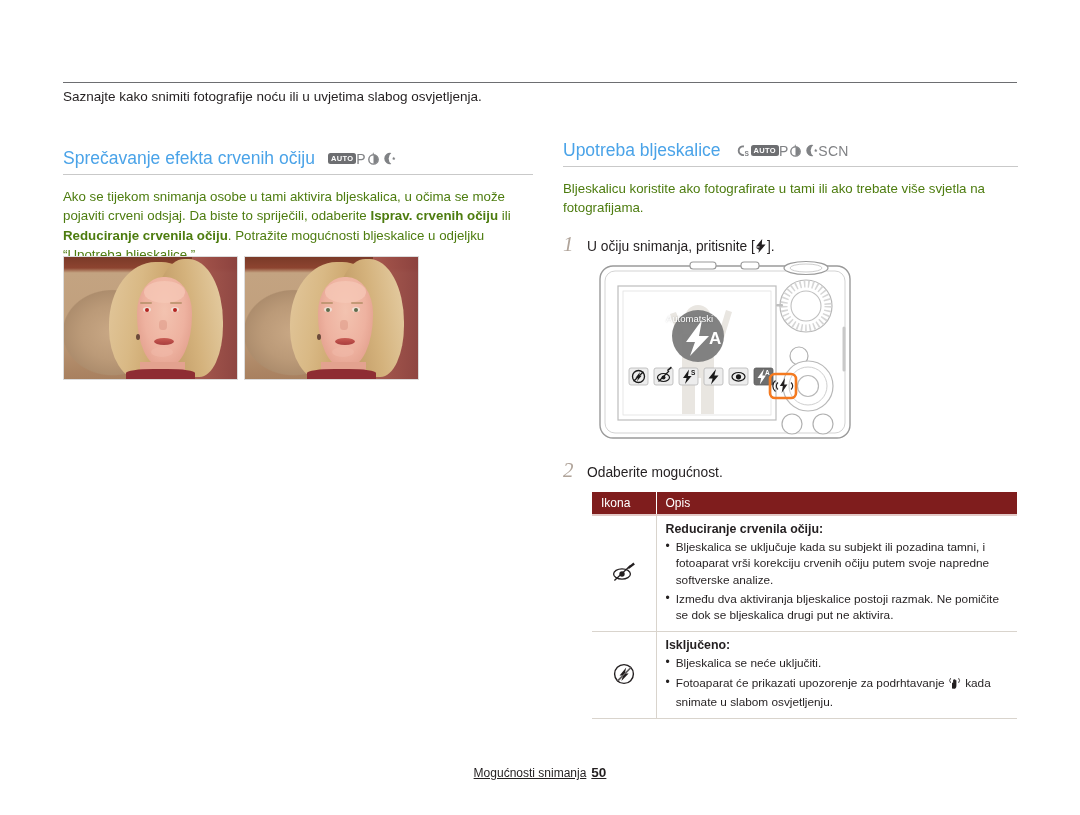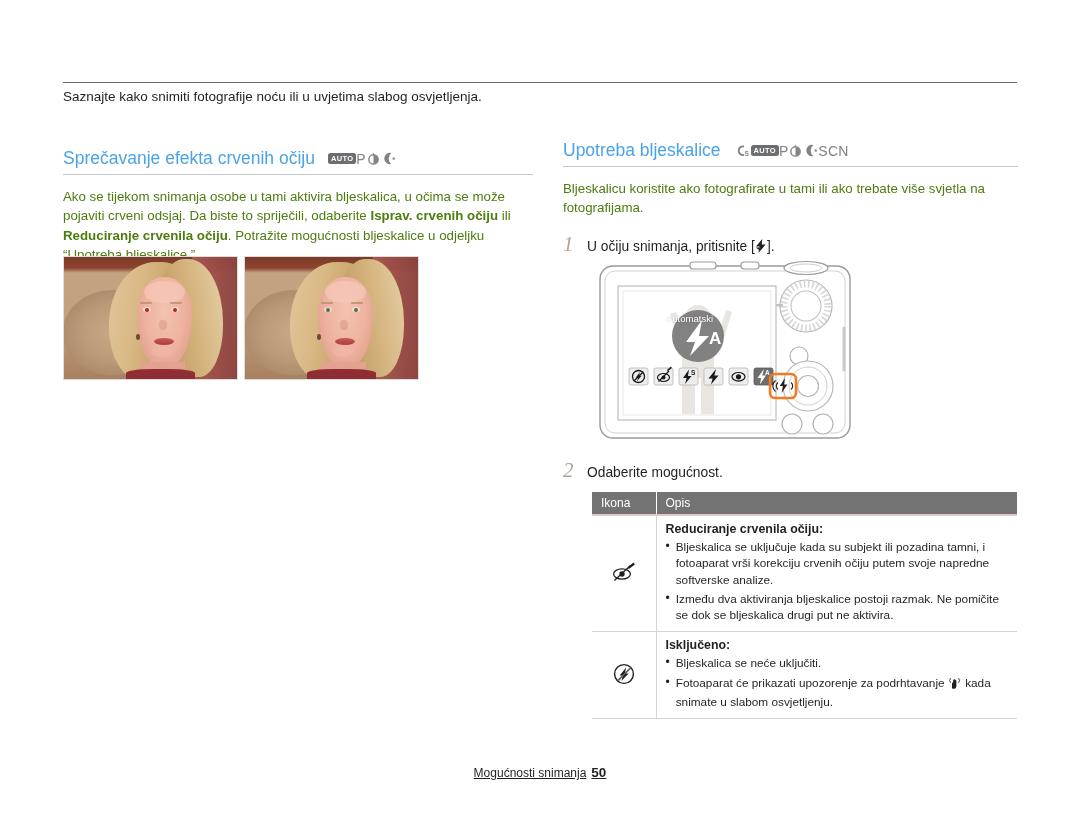--- a/index.html
+++ b/index.html
@@ -132,21 +132,21 @@
 
   
   .camera-wrap { position:absolute; left:578px; top:258px; width:300px; height:190px; }
 
   
   .opt-table {
     position:absolute; left:592px; top:492px; width:425px;
     border-collapse:collapse; font-size:11.8px;
   }
   .opt-table th {
-    background:#737373; color:#ffffff; font-weight:normal;
+    background:#7f1d1d; color:#ffffff; font-weight:normal;
     text-align:left; padding:4px 9px; font-size:12px;
   }
   .opt-table th.c-ikona { width:64px; border-bottom:2px solid #e2c9c6; }
   .opt-table th.c-opis  { border-bottom:2px solid #e2c9c6; border-left:1px solid #ffffff; }
   .opt-table td {
     vertical-align:top; padding:6px 9px 8px 9px;
     border-bottom:1px solid #d9d4cd;
   }
   .opt-table td.icon-cell {
     text-align:center; vertical-align:middle; border-right:1px solid #d9d4cd;

